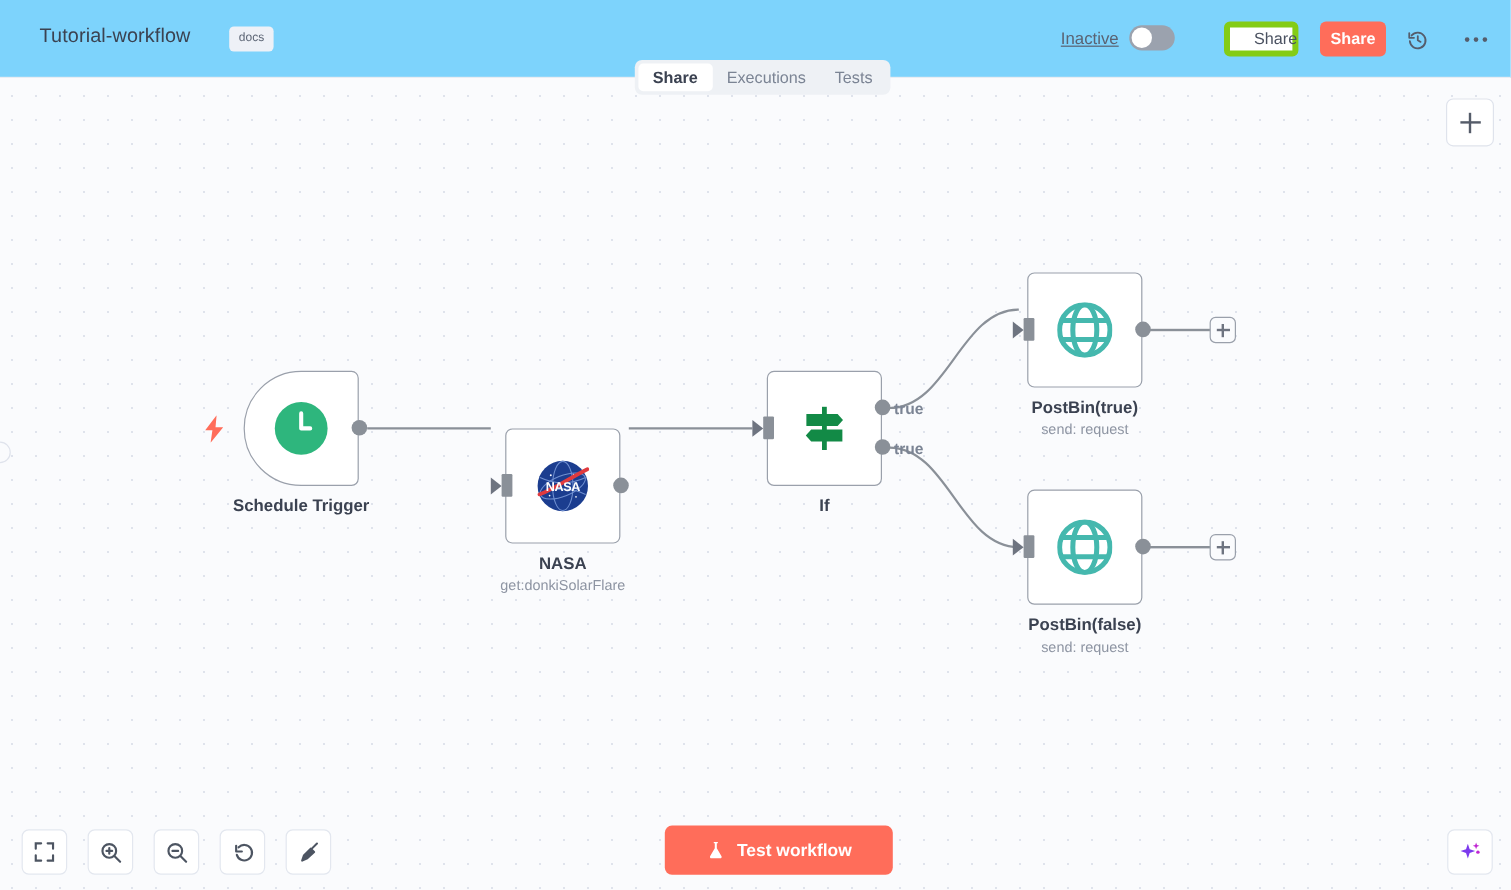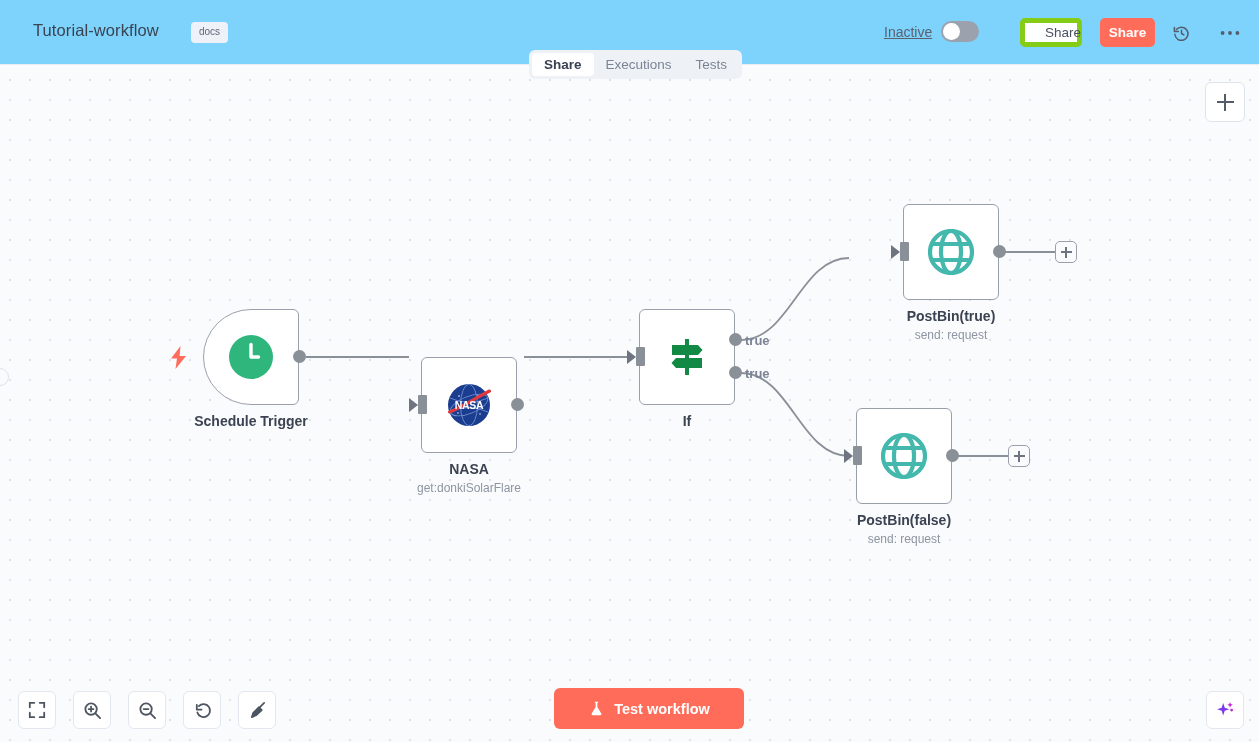--- a/index.html
+++ b/index.html
@@ -321,21 +321,21 @@
 
       <div class="port-out" style="left:90px; top:24px;"></div>
       <div class="port-tag" style="left:106px; top:24px;">true</div>
 
       <div class="port-out" style="left:90px; top:57px;"></div>
       <div class="port-tag" style="left:106px; top:57px;">true</div>
 
       <div class="node-label">If</div>
     </div>
 
-    <div class="node" style="left:856px; top:139px;margin-left:47px;">
+    <div class="node" style="left:856px; top:162px;">
       <div class="node-box std">
         <svg width="46" height="46" viewBox="0 0 46 46">
           <circle cx="23" cy="23" r="21" fill="none" stroke="#45b8ae" stroke-width="4.2"></circle>
           <ellipse cx="23" cy="23" rx="10" ry="21" fill="none" stroke="#45b8ae" stroke-width="4.2"></ellipse>
           <line x1="3" y1="15" x2="43" y2="15" stroke="#45b8ae" stroke-width="4.2"></line>
           <line x1="3" y1="31" x2="43" y2="31" stroke="#45b8ae" stroke-width="4.2"></line>
         </svg>
       </div>
       <div class="port-arrow" style="left:-12px; top:41px;"></div>
       <div class="port-in" style="left:-3px; top:38px;"></div>

